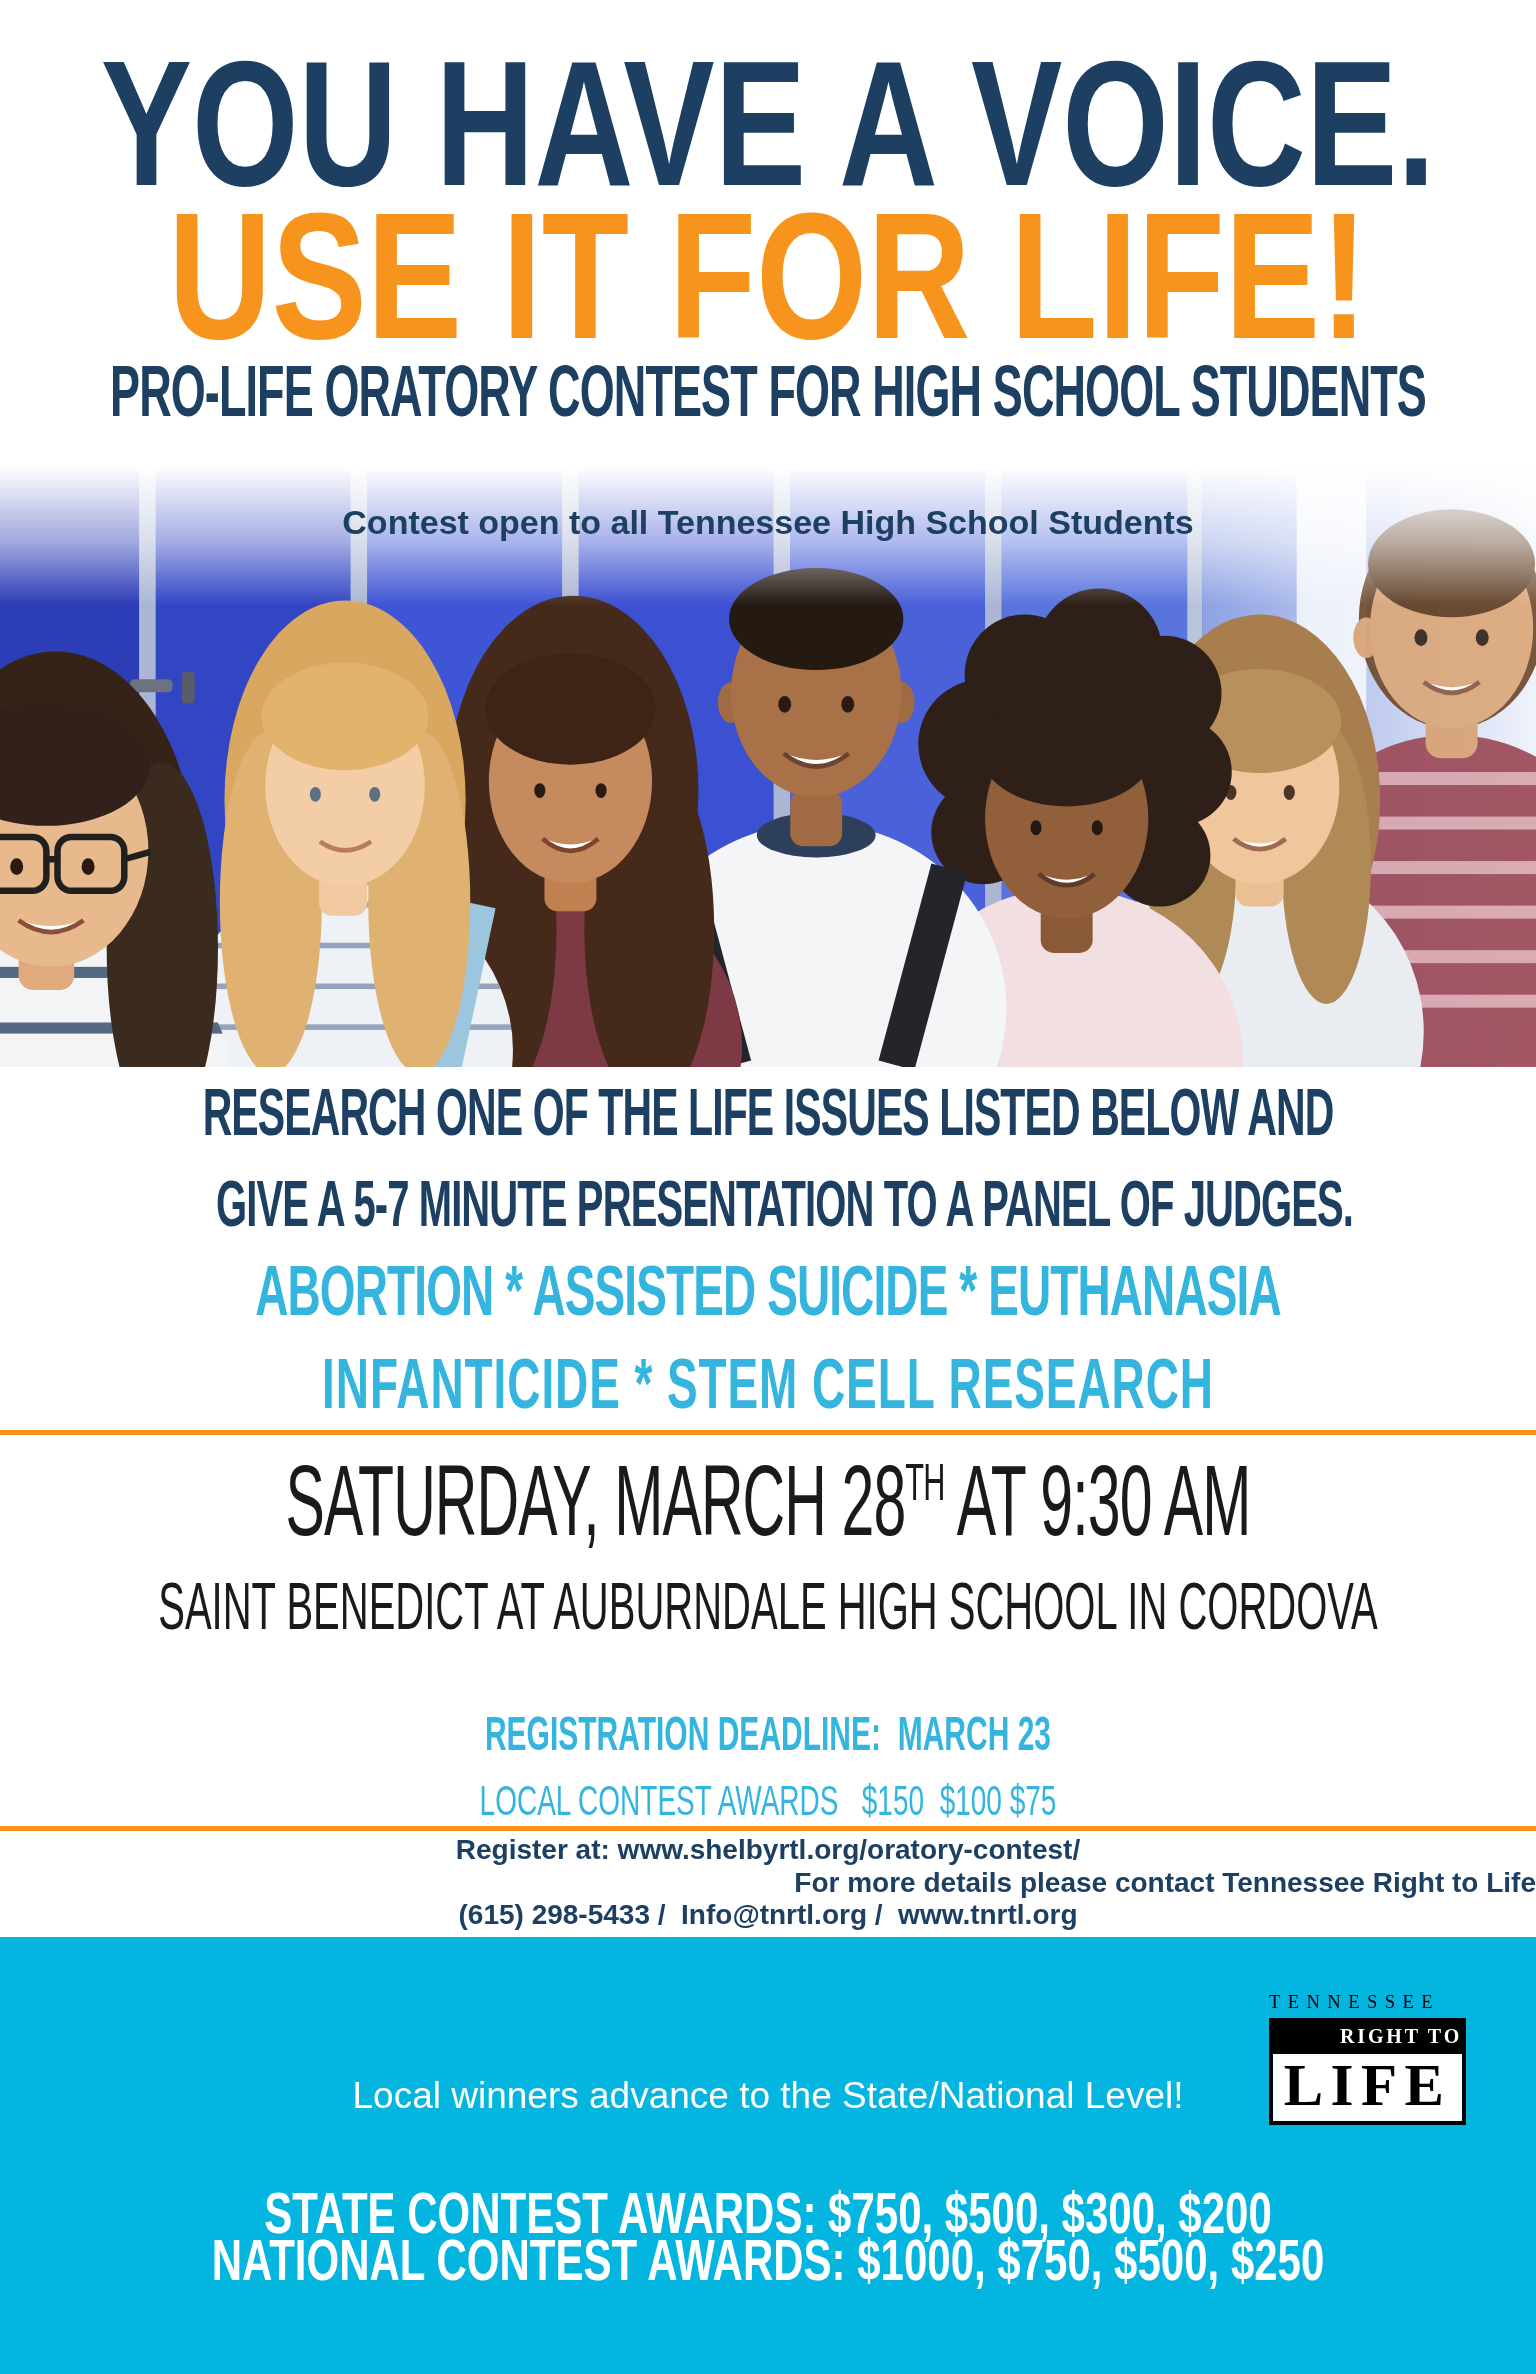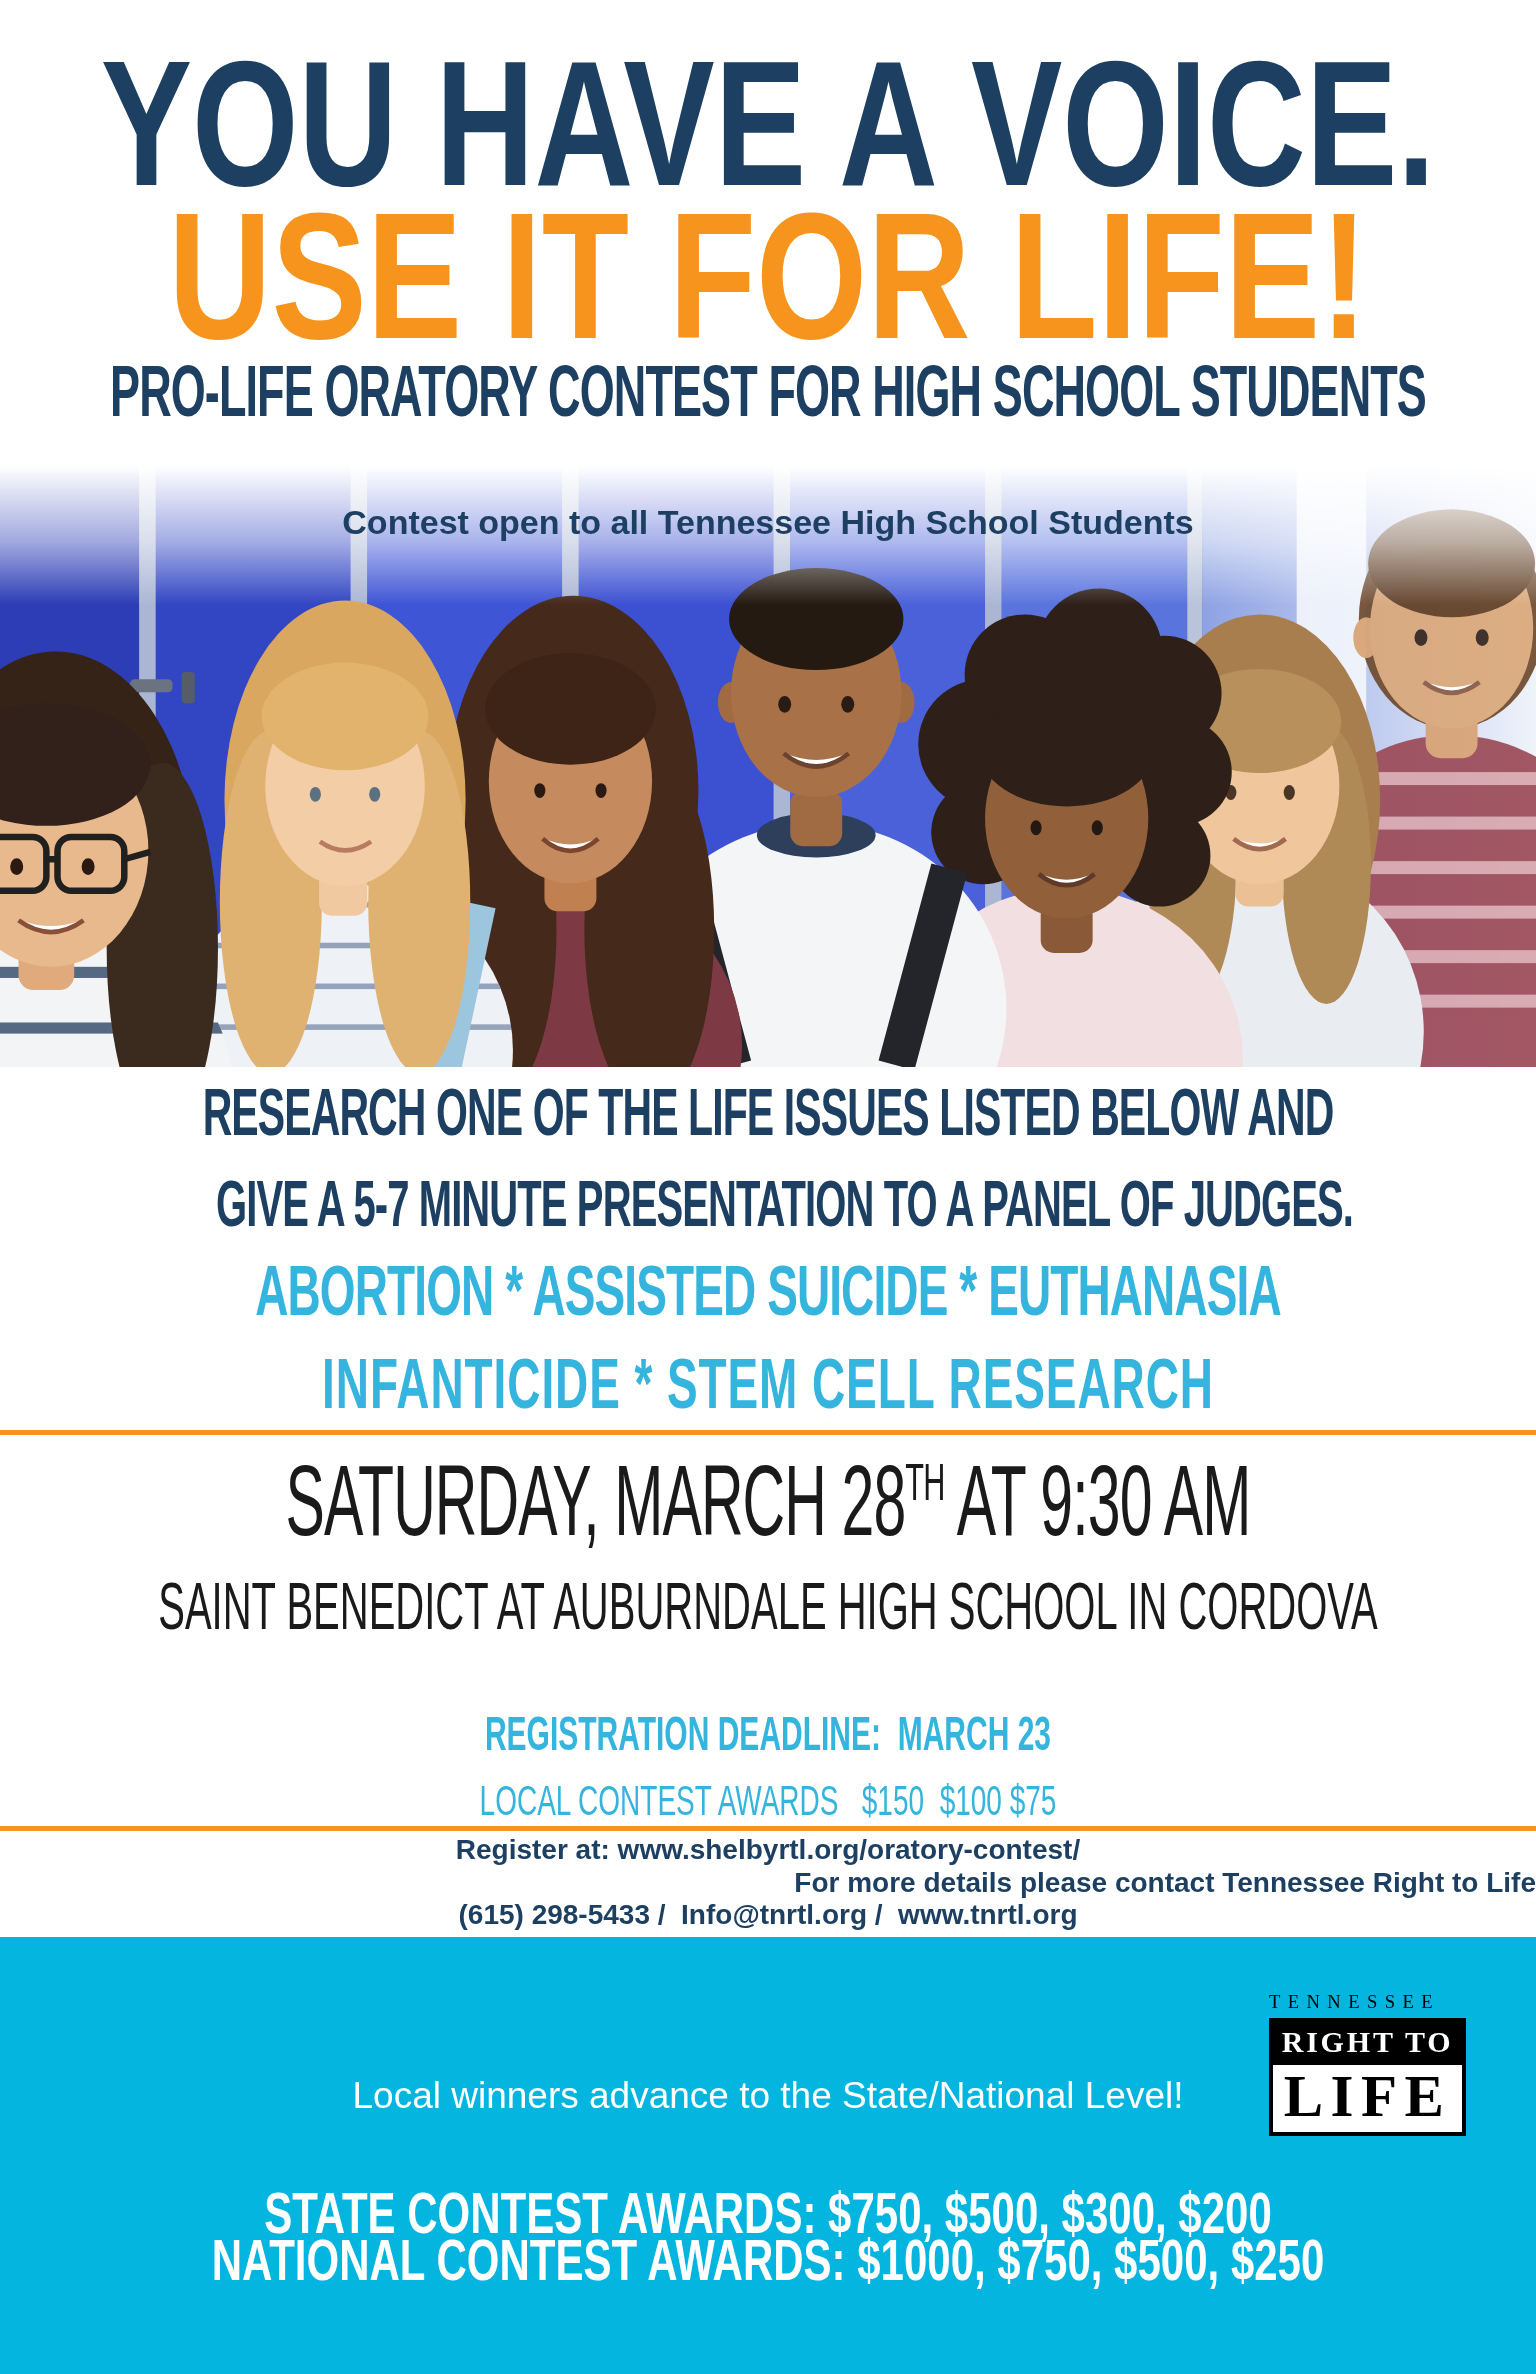--- a/index.html
+++ b/index.html
@@ -55,21 +55,21 @@
   .f-title .sy{transform:scaleY(1.30);}
   .f-sub{top:2076px;height:39px;color:#ffffff;font-size:37px;font-weight:400;}
   .f-state{top:2147px;height:69px;color:#ffffff;font-size:42px;font-weight:700;margin-top:32px;}
   .f-state .sy{transform:scaleY(1.35);}
   .f-national{top:2226px;height:69px;color:#ffffff;font-size:42px;font-weight:700;}
   .f-national .sy{transform:scaleY(1.35);}
 
   .logo{position:absolute;top:1991px;left:1269px;width:197px;z-index:4;font-family:"Liberation Serif", serif;}
   .logo-tn{color:#000;font-size:18.6px;letter-spacing:7.4px;text-align:left;font-weight:400;margin-bottom:4.6px;white-space:nowrap;}
   .logo-box{border:4.6px solid #000;background:#fff;}
-  .logo-rt{background:#000;color:#fff;font-size:30px;font-weight:700;letter-spacing:2.8px;text-align:center;padding:3.7px 0 5.6px 0;white-space:nowrap;}
+  .logo-rt{background:#000;color:#fff;font-size:20px;font-weight:700;letter-spacing:2.8px;text-align:right;padding:3.7px 0 5.6px 0;white-space:nowrap;}
   .logo-life{background:#fff;color:#000;font-size:59px;font-weight:700;letter-spacing:7.4px;text-align:center;line-height:0.98;padding:2.8px 0 6.5px 0;white-space:nowrap;}
 </style>
 </head>
 <body>
 
 <div class="poster">
 
   <div class="line h1">
     <span class="sy">YOU HAVE A VOICE.</span>
   </div>

